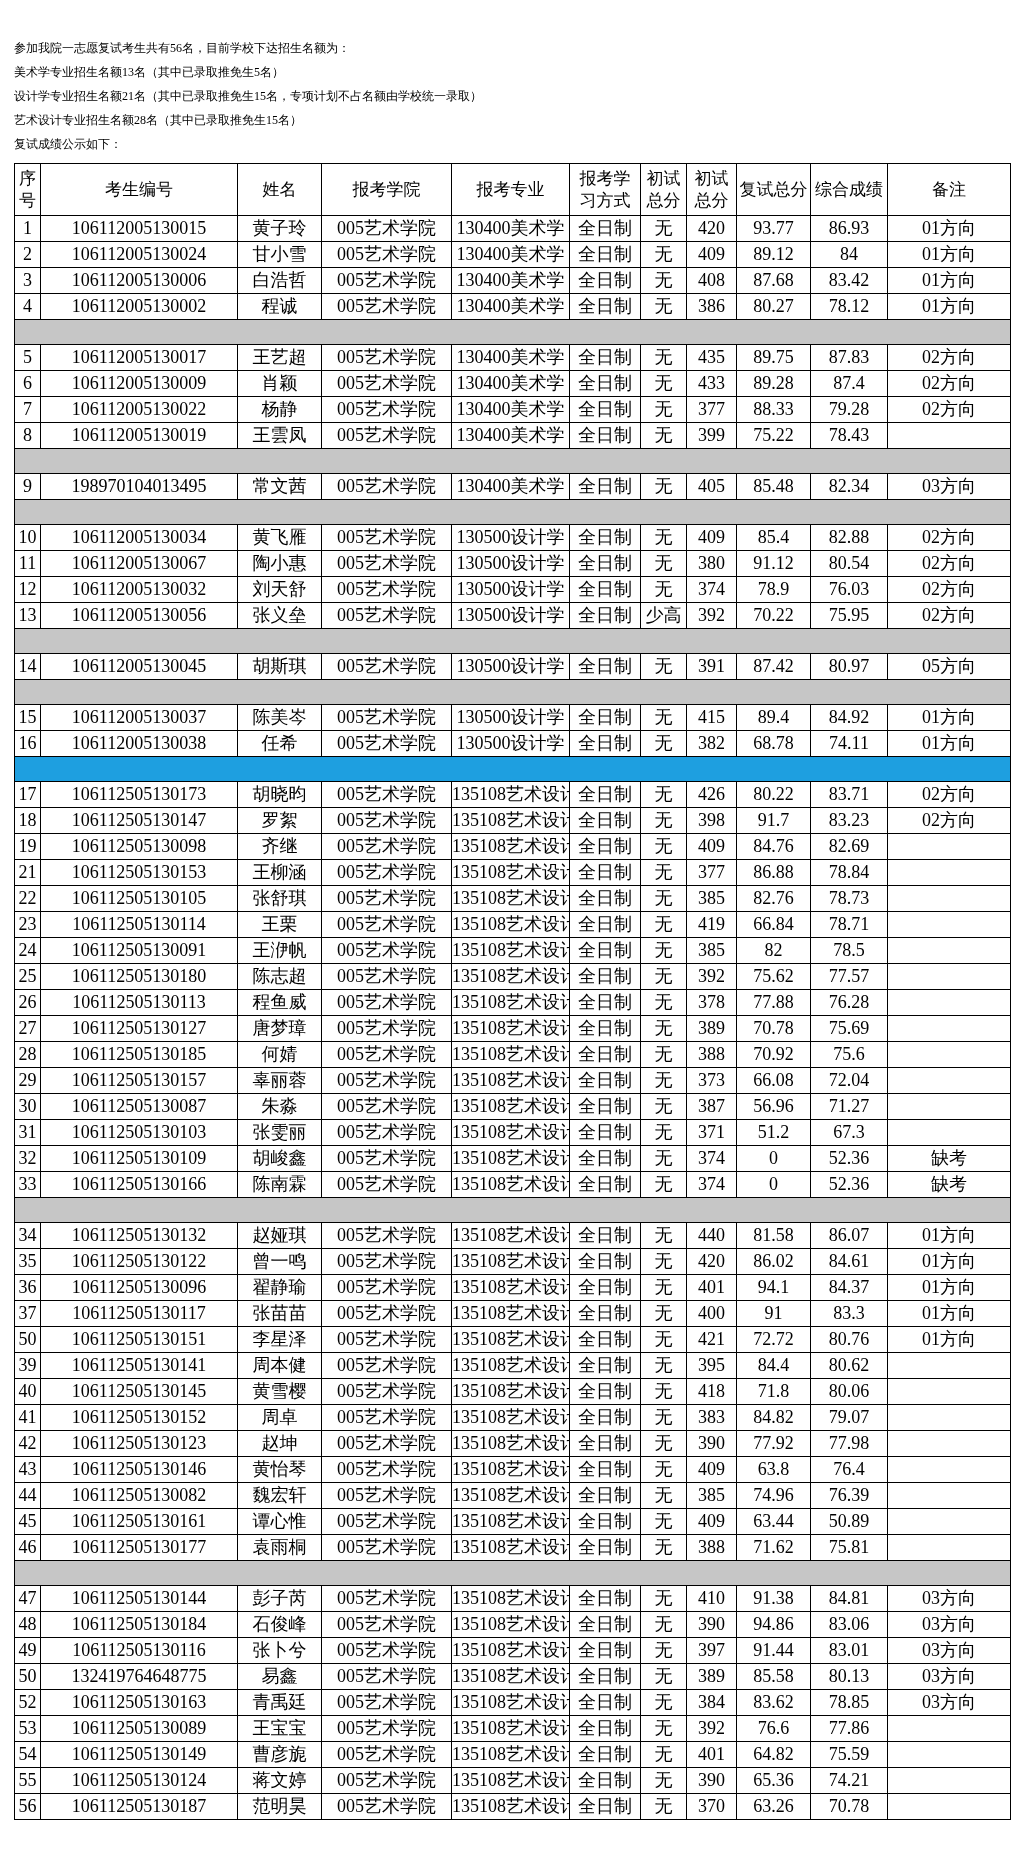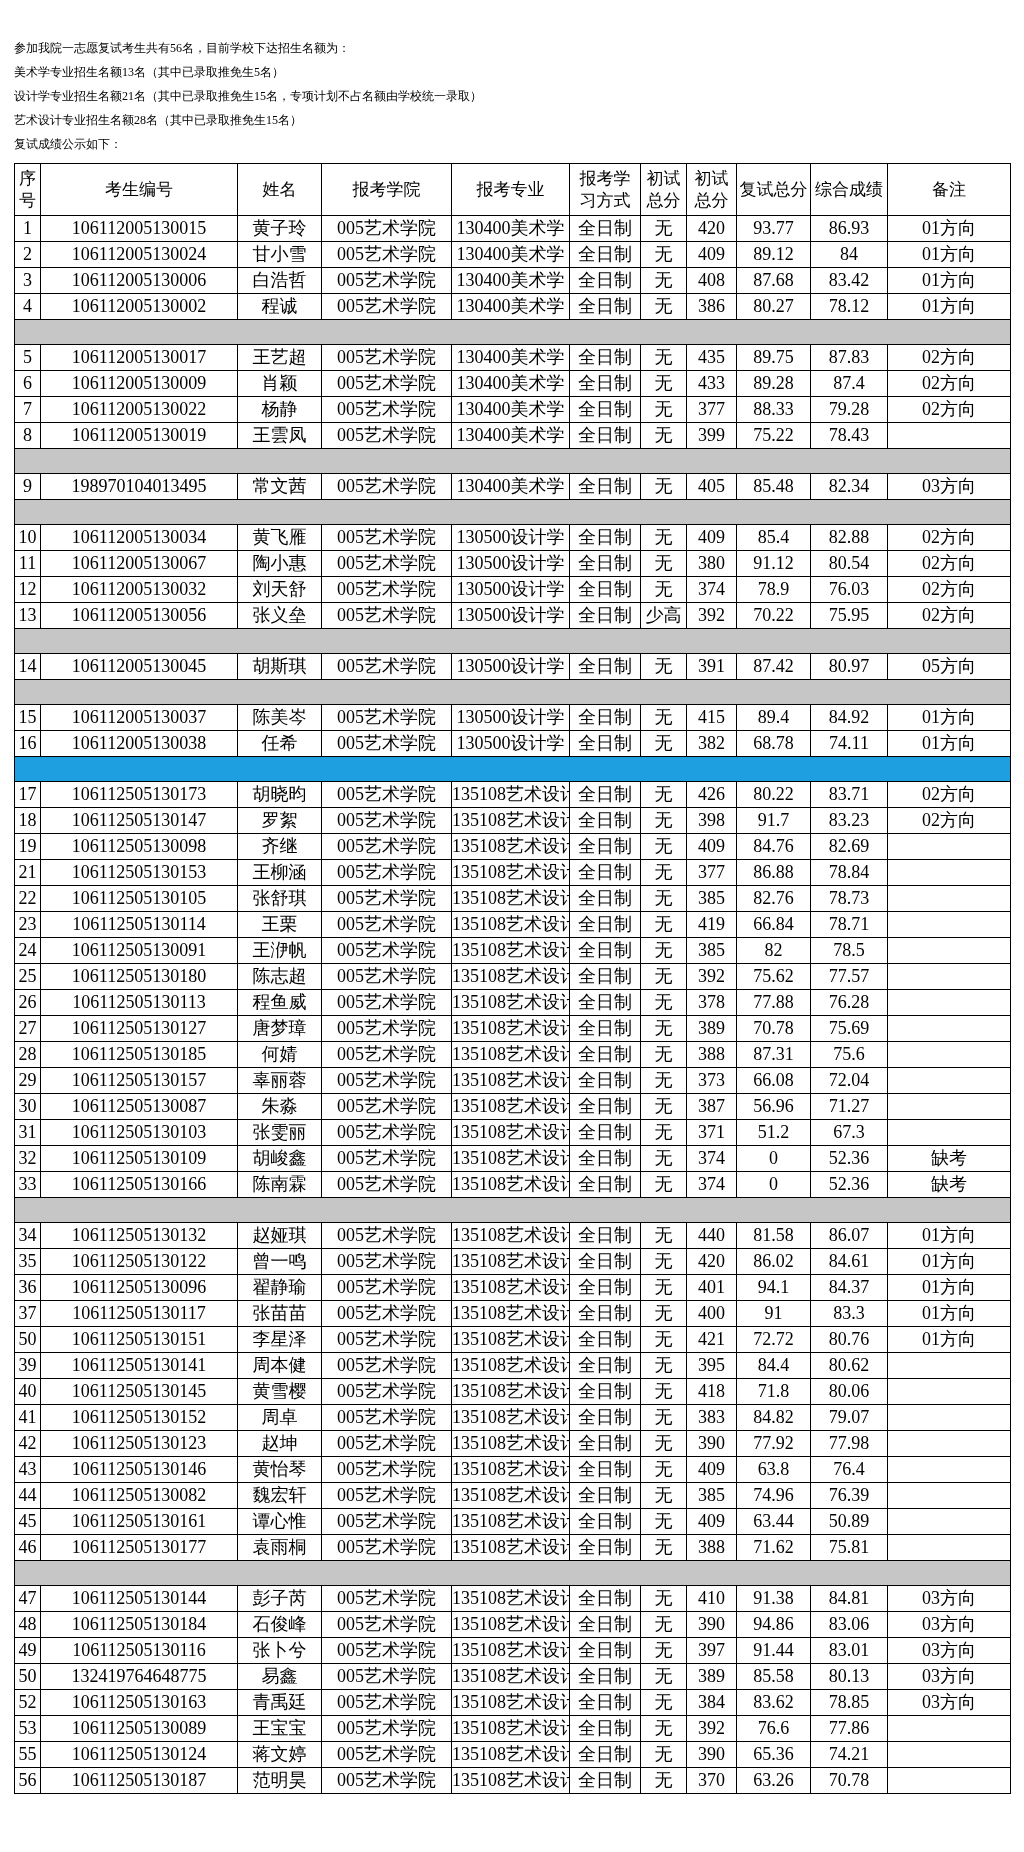--- a/index.html
+++ b/index.html
@@ -429,21 +429,21 @@
         </tr>
         <tr class="data-row">
           <td>28</td>
           <td>106112505130185</td>
           <td>何婧</td>
           <td>005艺术学院</td>
           <td>135108艺术设计</td>
           <td>全日制</td>
           <td>无</td>
           <td>388</td>
-          <td>87.31</td>
+          <td>70.92</td>
           <td>75.6</td>
           <td></td>
         </tr>
         <tr class="data-row">
           <td>29</td>
           <td>106112505130157</td>
           <td>辜丽蓉</td>
           <td>005艺术学院</td>
           <td>135108艺术设计</td>
           <td>全日制</td>
@@ -749,20 +749,33 @@
           <td>53</td>
           <td>106112505130089</td>
           <td>王宝宝</td>
           <td>005艺术学院</td>
           <td>135108艺术设计</td>
           <td>全日制</td>
           <td>无</td>
           <td>392</td>
           <td>76.6</td>
           <td>77.86</td>
+          <td></td>
+        </tr>
+        <tr class="data-row">
+          <td>54</td>
+          <td>106112505130149</td>
+          <td>曹彦旎</td>
+          <td>005艺术学院</td>
+          <td>135108艺术设计</td>
+          <td>全日制</td>
+          <td>无</td>
+          <td>401</td>
+          <td>64.82</td>
+          <td>75.59</td>
           <td></td>
         </tr>
         <tr class="data-row">
           <td>55</td>
           <td>106112505130124</td>
           <td>蒋文婷</td>
           <td>005艺术学院</td>
           <td>135108艺术设计</td>
           <td>全日制</td>
           <td>无</td>

